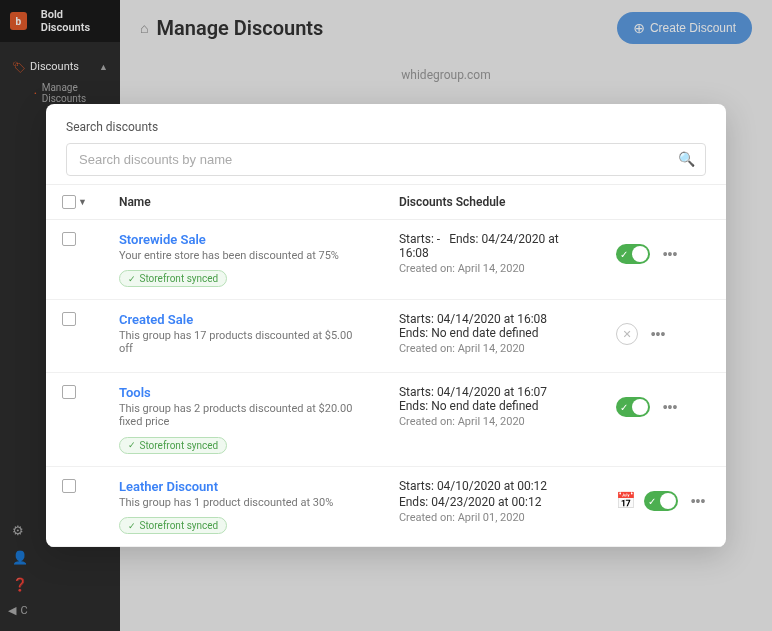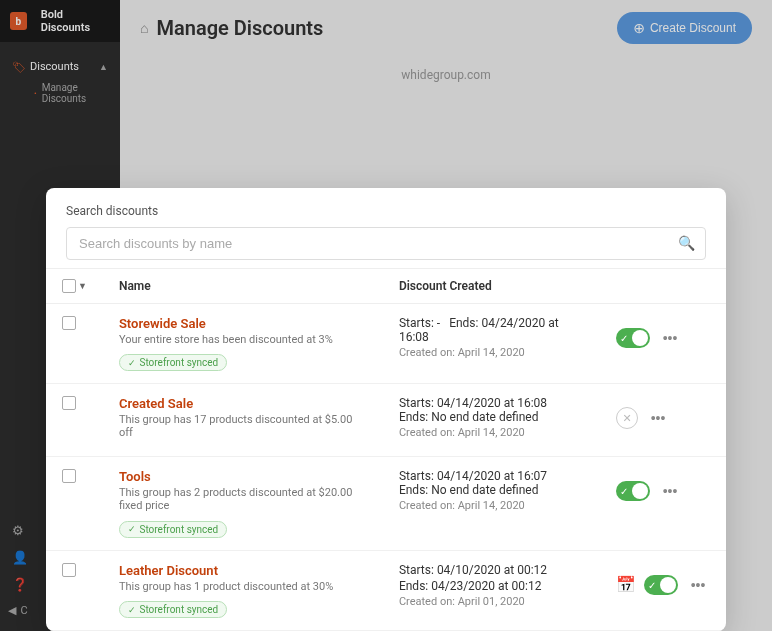--- a/index.html
+++ b/index.html
@@ -162,21 +162,21 @@
     .create-btn-icon {
       font-size: 14px;
     }
 
     
     .modal-overlay {
       position: absolute;
       top: 0; left: 0; right: 0; bottom: 0;
       background: rgba(0,0,0,0.15);
       display: flex;
-      align-items: flex-end;
+      align-items: center;
       justify-content: center;
       padding-top: 20px;
     }
 
     
     .modal {
       background: white;
       border-radius: 8px;
       width: 680px;
       max-height: 540px;
@@ -273,21 +273,21 @@
       display: flex;
       align-items: center;
       gap: 8px;
       padding-top: 10px;
       white-space: nowrap;
     }
 
     .discount-name {
       font-size: 13px;
       font-weight: 600;
-      color: #c2410c;
+      color: #3b82f6;
       margin-bottom: 2px;
     }
     .discount-desc {
       font-size: 11px;
       color: #777;
       margin-bottom: 5px;
     }
     .synced-badge {
       display: inline-flex;
       align-items: center;
@@ -466,34 +466,34 @@
               <th class="th-check">
                 <div class="check-container">
                   <div class="checkbox"></div>
                   <span class="chevron-down">▼</span>
                 </div>
               </th>
               <th class="th-name">
                 <span>Name</span>
               </th>
               <th>
-                <span>Discount Created</span>
+                <span>Discounts Schedule</span>
               </th>
               <th style="width:80px;"></th>
             </tr>
           </thead>
           <tbody>
 
             <tr class="table-row">
               <td class="row-check">
                 <div class="checkbox"></div>
               </td>
               <td class="row-name">
                 <div class="discount-name">Storewide Sale</div>
-                <div class="discount-desc">Your entire store has been discounted at 3%</div>
+                <div class="discount-desc">Your entire store has been discounted at 75%</div>
                 <span class="synced-badge">
                   <span class="synced-icon">✓</span>
                   <span>Storefront synced</span>
                 </span>
               </td>
               <td>
                 <div class="schedule-text">
                   <span class="label">Starts: -</span>
                   &nbsp;
                   <span class="label">Ends:</span>

